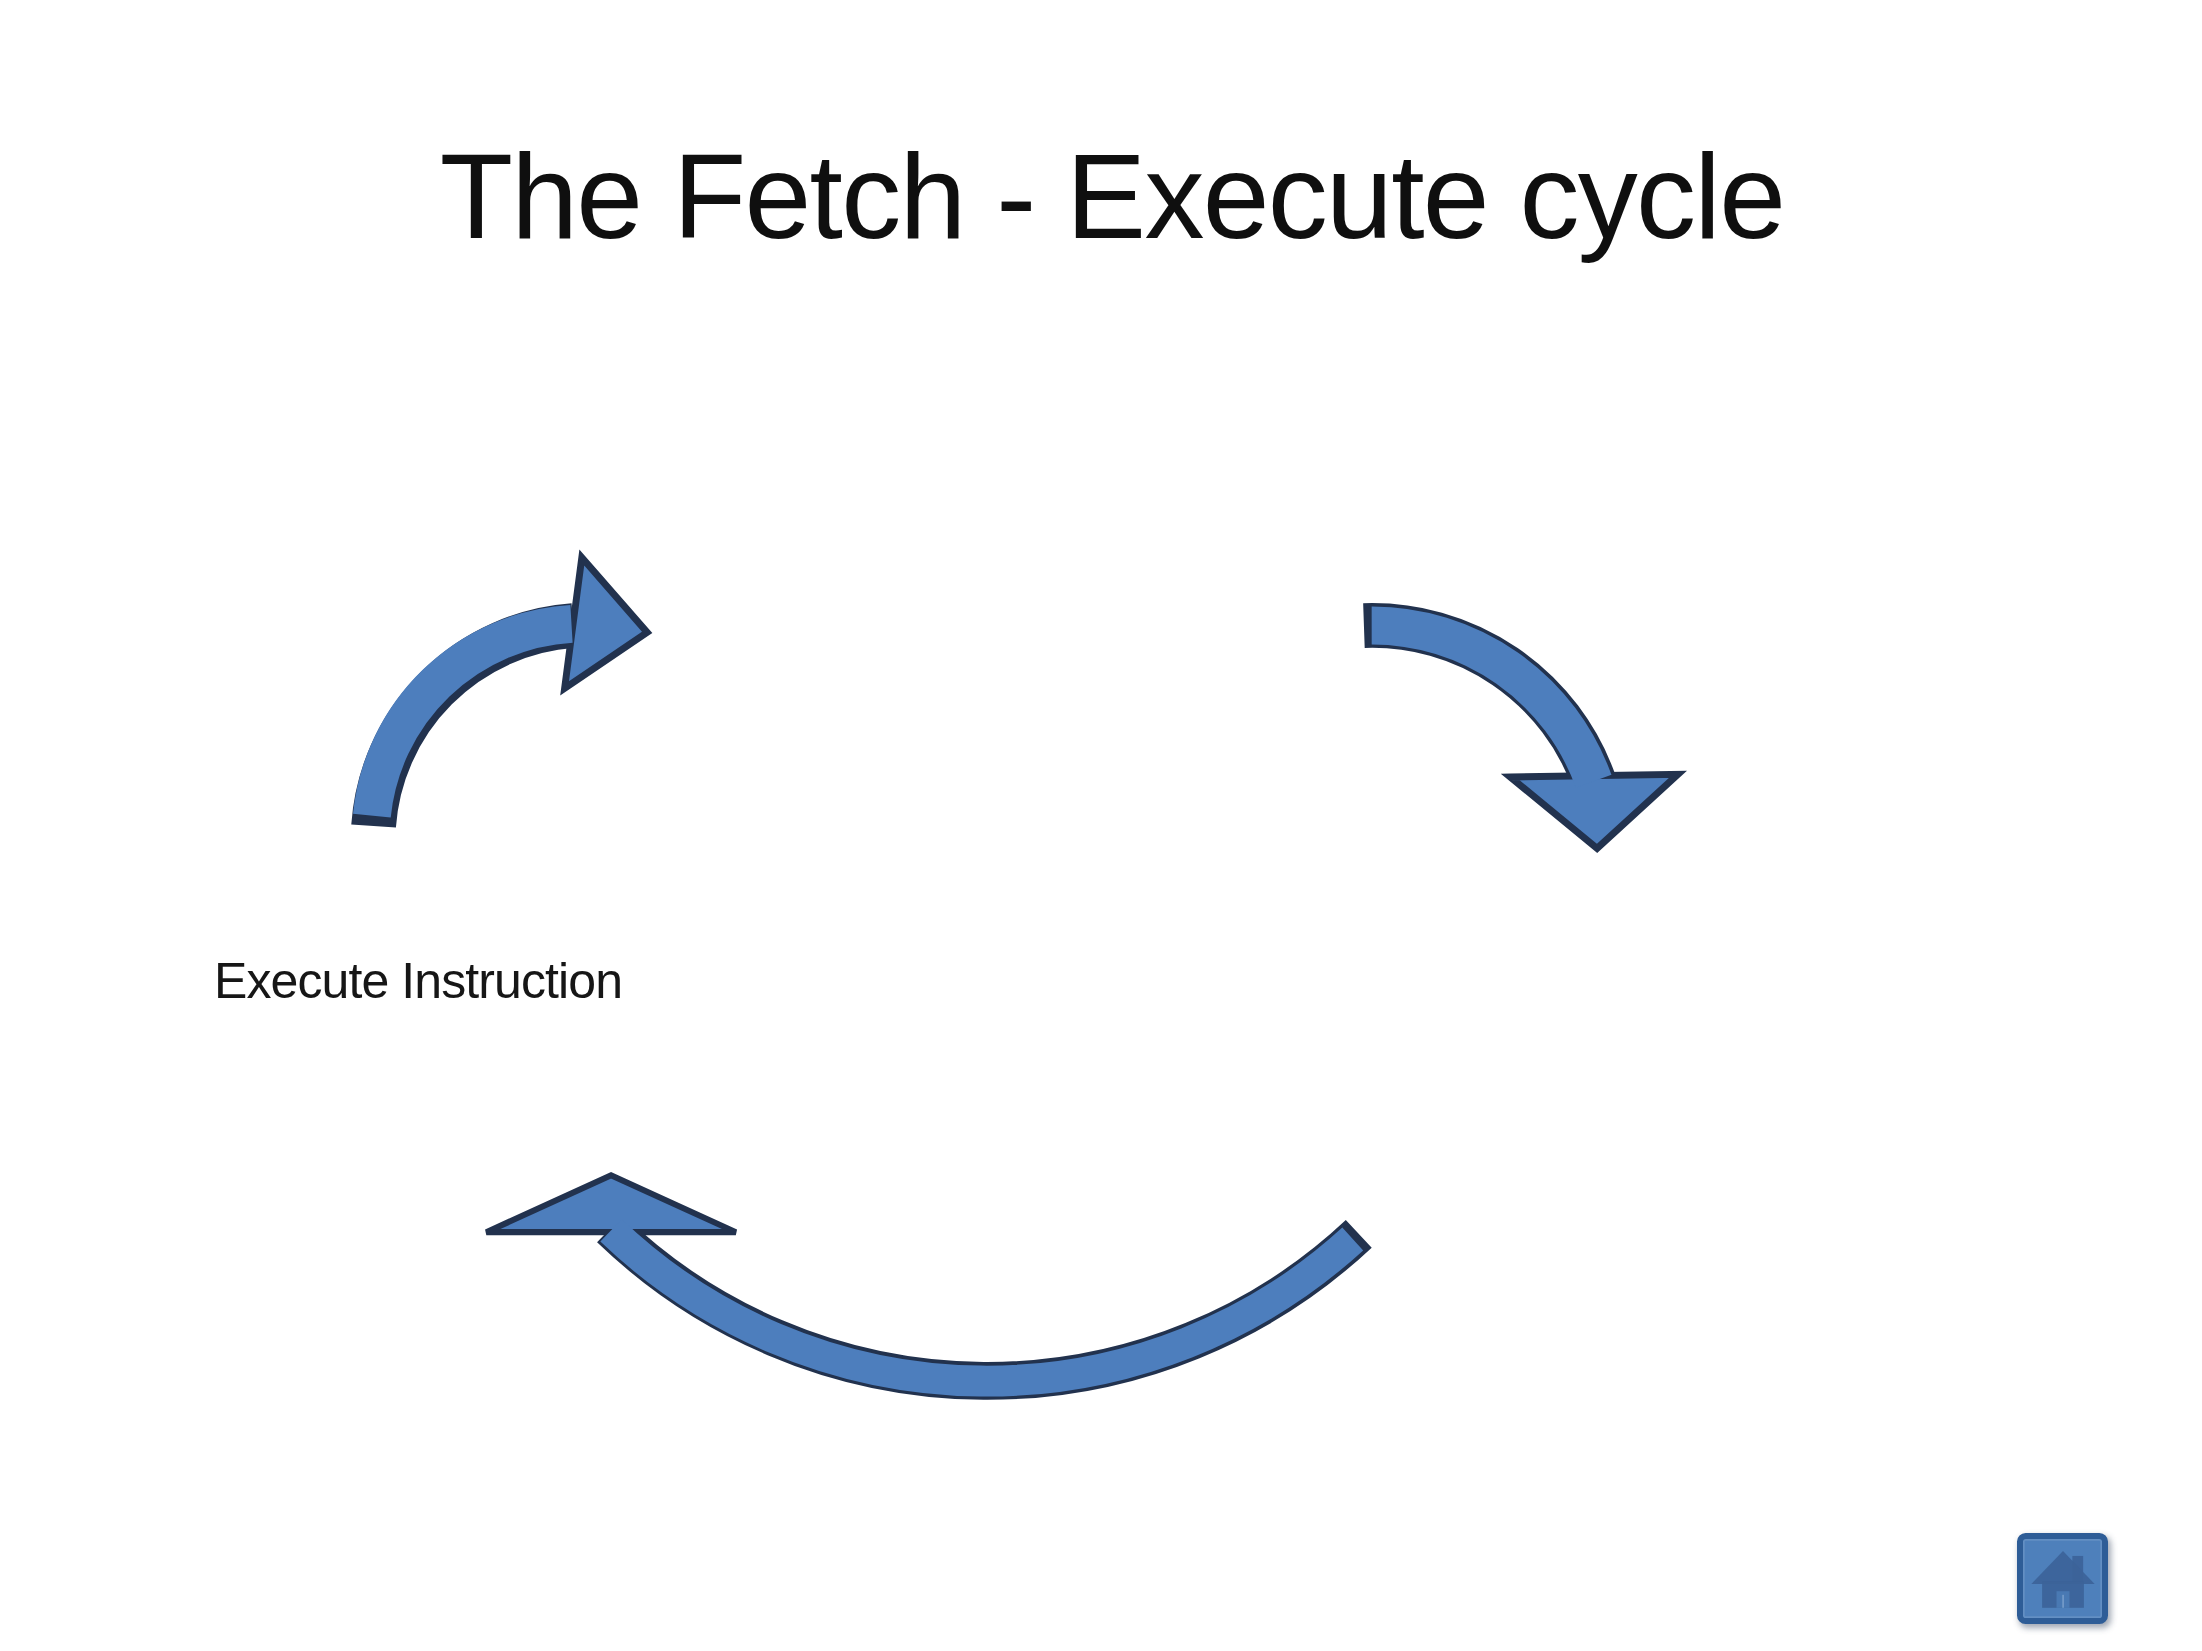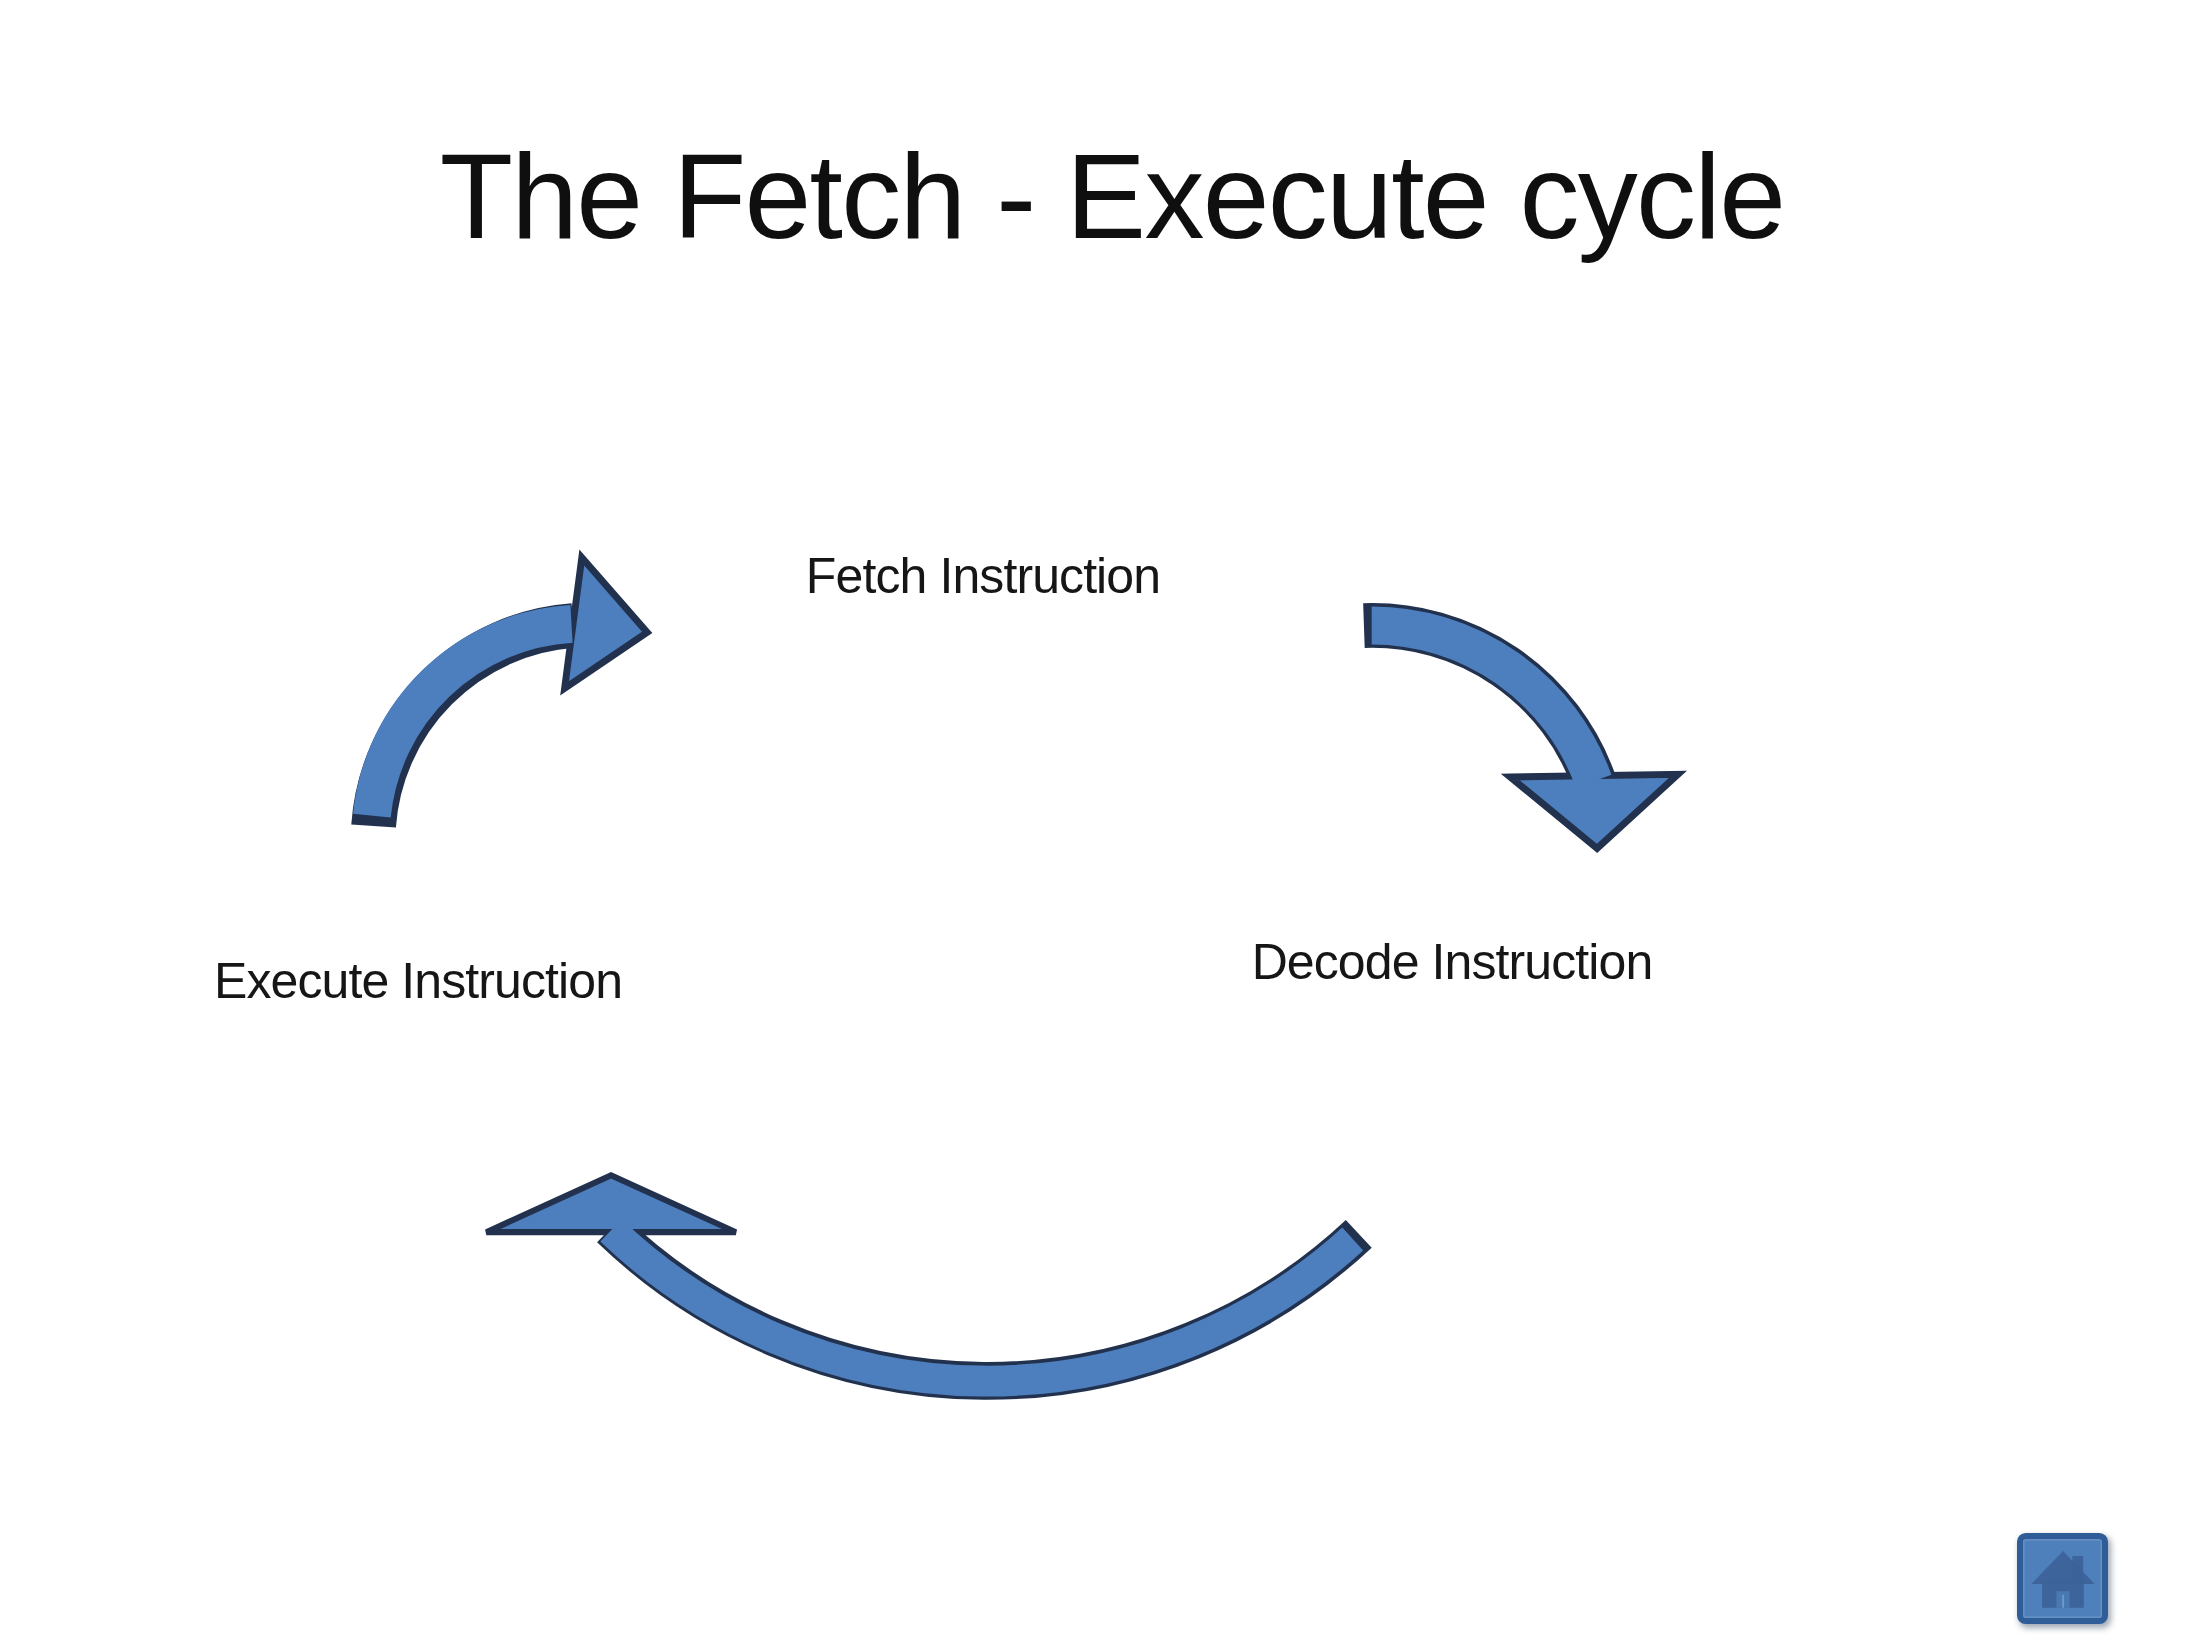--- a/index.html
+++ b/index.html
@@ -114,23 +114,21 @@
       <path class="arrow-top" d="M 1594 727 A 274 274 0 0 1 1852 908"></path>
     </g>
 
     <g>
       <path class="arrow-under thin" d="M 709 1428 A 631 631 0 0 0 1579 1434"></path>
       <polygon class="arrow-head thin" points="565,1432 855,1432 710,1366"></polygon>
       <path class="arrow-top thin" d="M 710 1430 A 631 631 0 0 0 1572 1440"></path>
     </g>
   </svg>
 
-  <div class="node-label fetch">Fetch Instruction</div>
 
-  <div class="node-label decode">Decode Instruction</div>
 
   <div class="node-label execute">Execute Instruction</div>
 
   <button class="home-btn" aria-label="Home">
     <svg class="home-glyph" viewBox="0 0 100 100" aria-hidden="true">
       <rect class="house" x="63" y="18" width="15" height="36"></rect>
       <polygon class="house" points="50,11 6,57 94,57"></polygon>
       <rect class="house" x="21" y="53" width="58" height="37"></rect>
       <rect class="door" x="41" y="67" width="18" height="23"></rect>
       <rect class="door-line" x="49.2" y="72" width="1.8" height="18"></rect>

